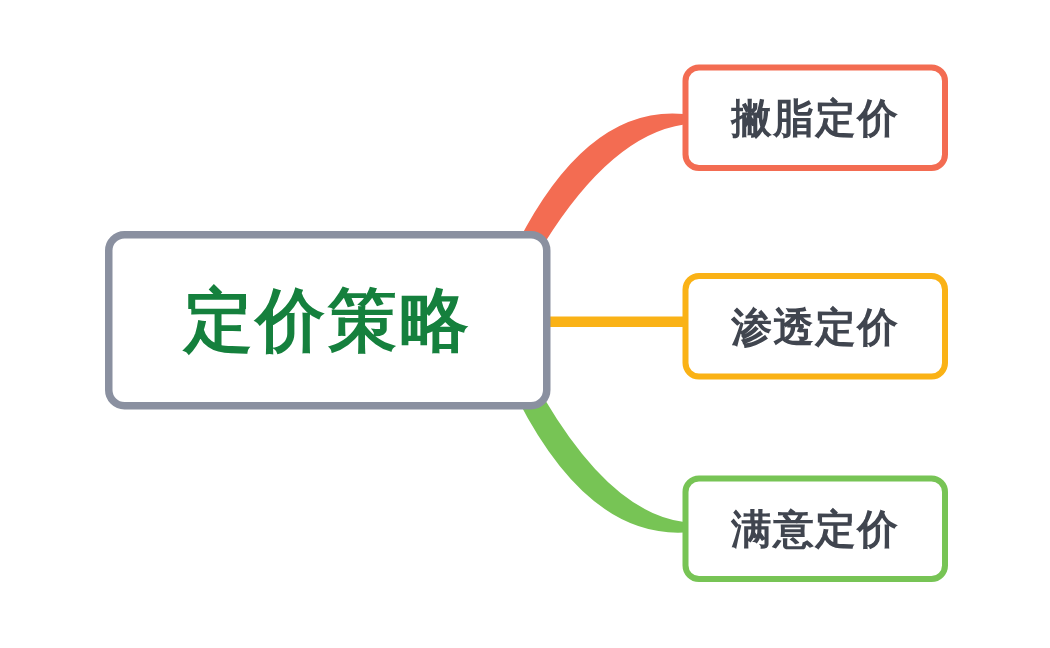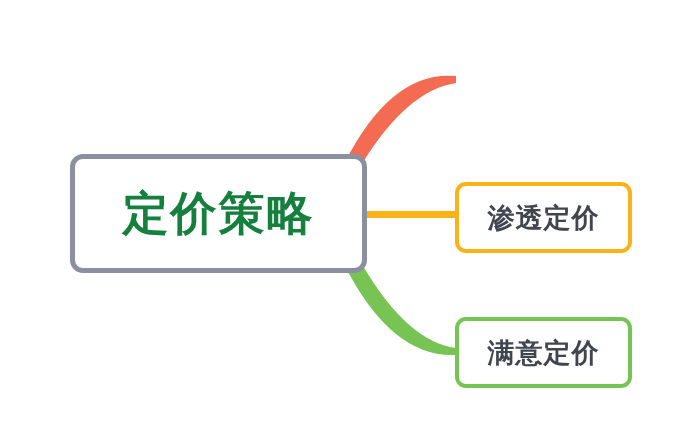--- a/index.html
+++ b/index.html
@@ -65,20 +65,23 @@
   <svg class="connector-layer" width="700" height="432" viewBox="0 0 700 432" aria-hidden="true">
     <path d="M 345,162 Q 392,70 456,76 L 456,83 Q 408,90 363,162 Z" fill="#F36C52"></path>
     <path d="M 362,211 L 457,211 L 457,218 L 362,218 Z" fill="#FAB216"></path>
     <path d="M 345,266 Q 392,358 456,355 L 456,348 Q 408,342 363,266 Z" fill="#77C455"></path>
   </svg>
 
   <div class="node root-node" style="border-color: rgb(138, 144, 160);">
     <span style="color: #15803d;">定价策略</span>
   </div>
 
+  <div class="node branch-node branch-top" style="border-color: rgb(243, 108, 82);">
+    <span>撇脂定价</span>
+  </div>
 
   <div class="node branch-node branch-bottom" style="border-color: rgb(119, 196, 85);">
     <span>满意定价</span>
   </div>
 
   <div class="node branch-node branch-middle" style="border-color: rgb(250, 178, 22);">
     <span>渗透定价</span>
   </div>
 
 </div>

